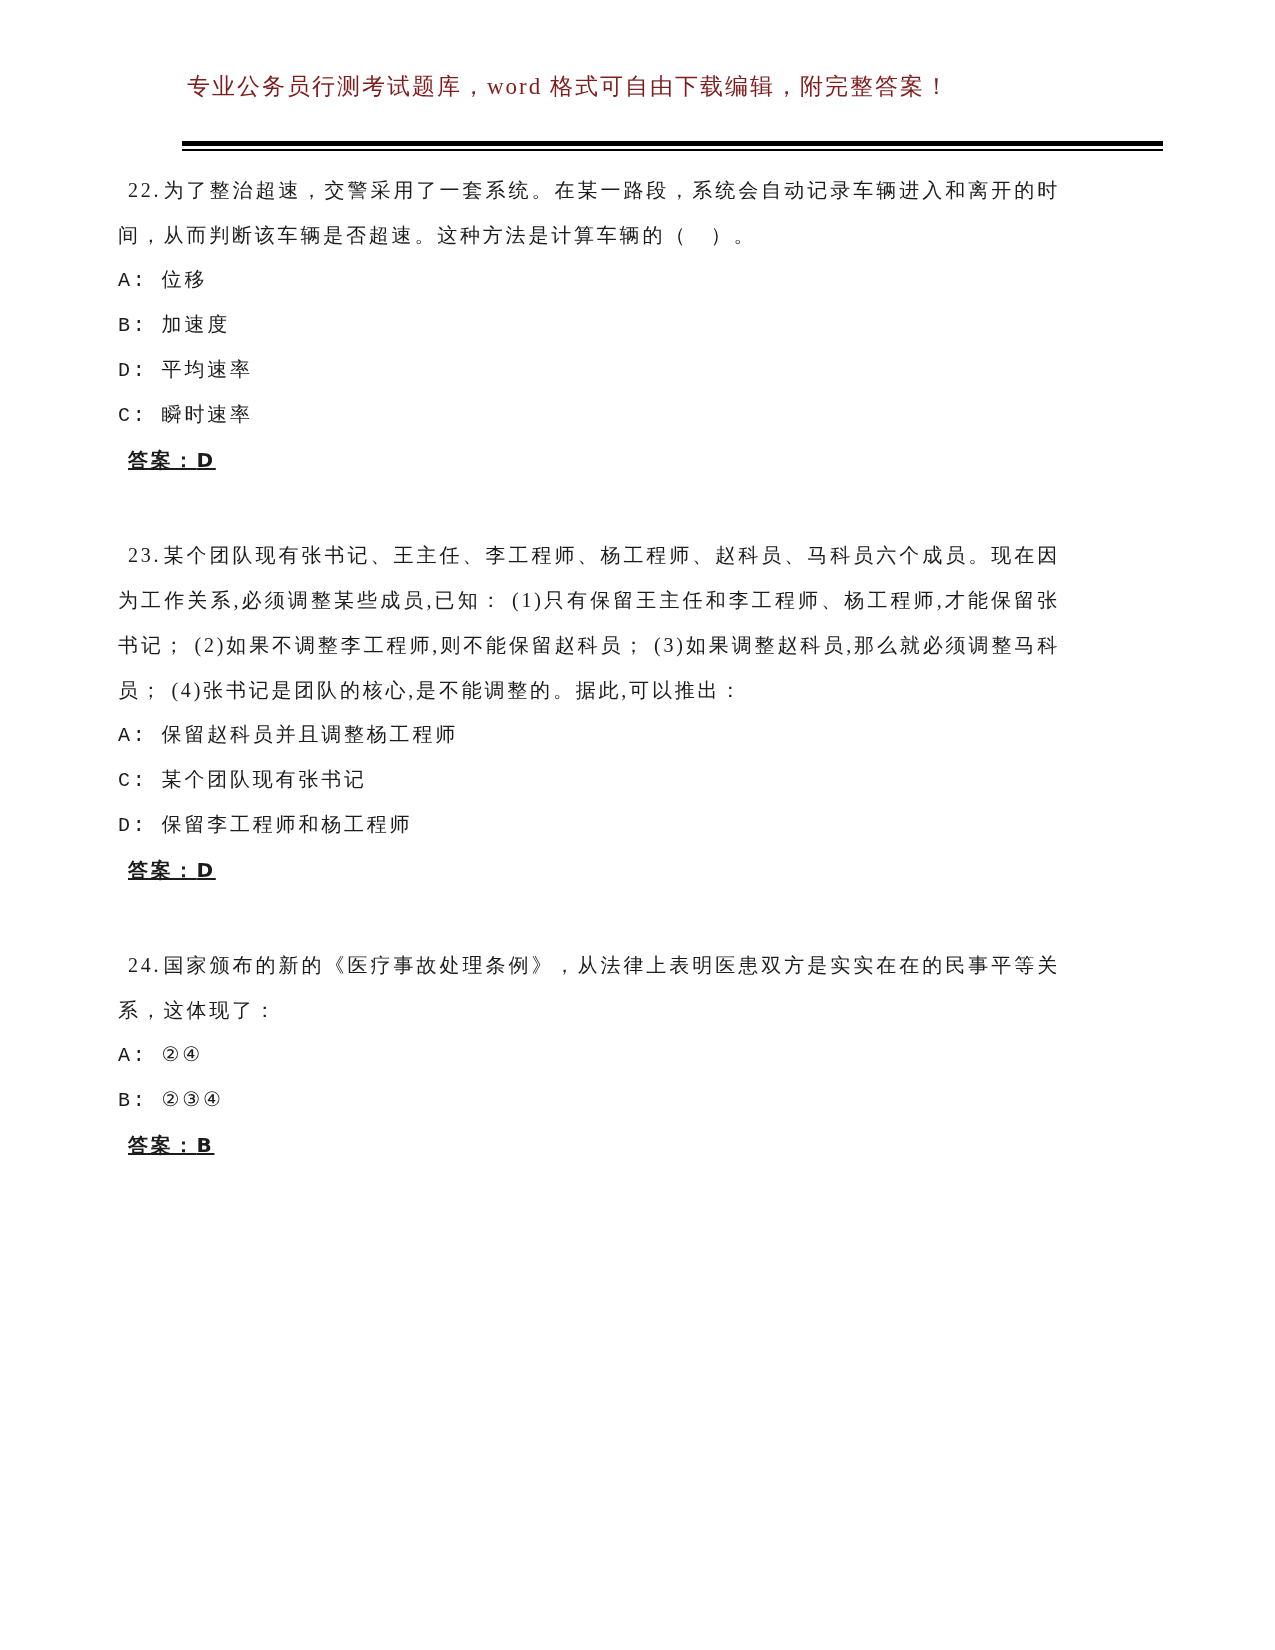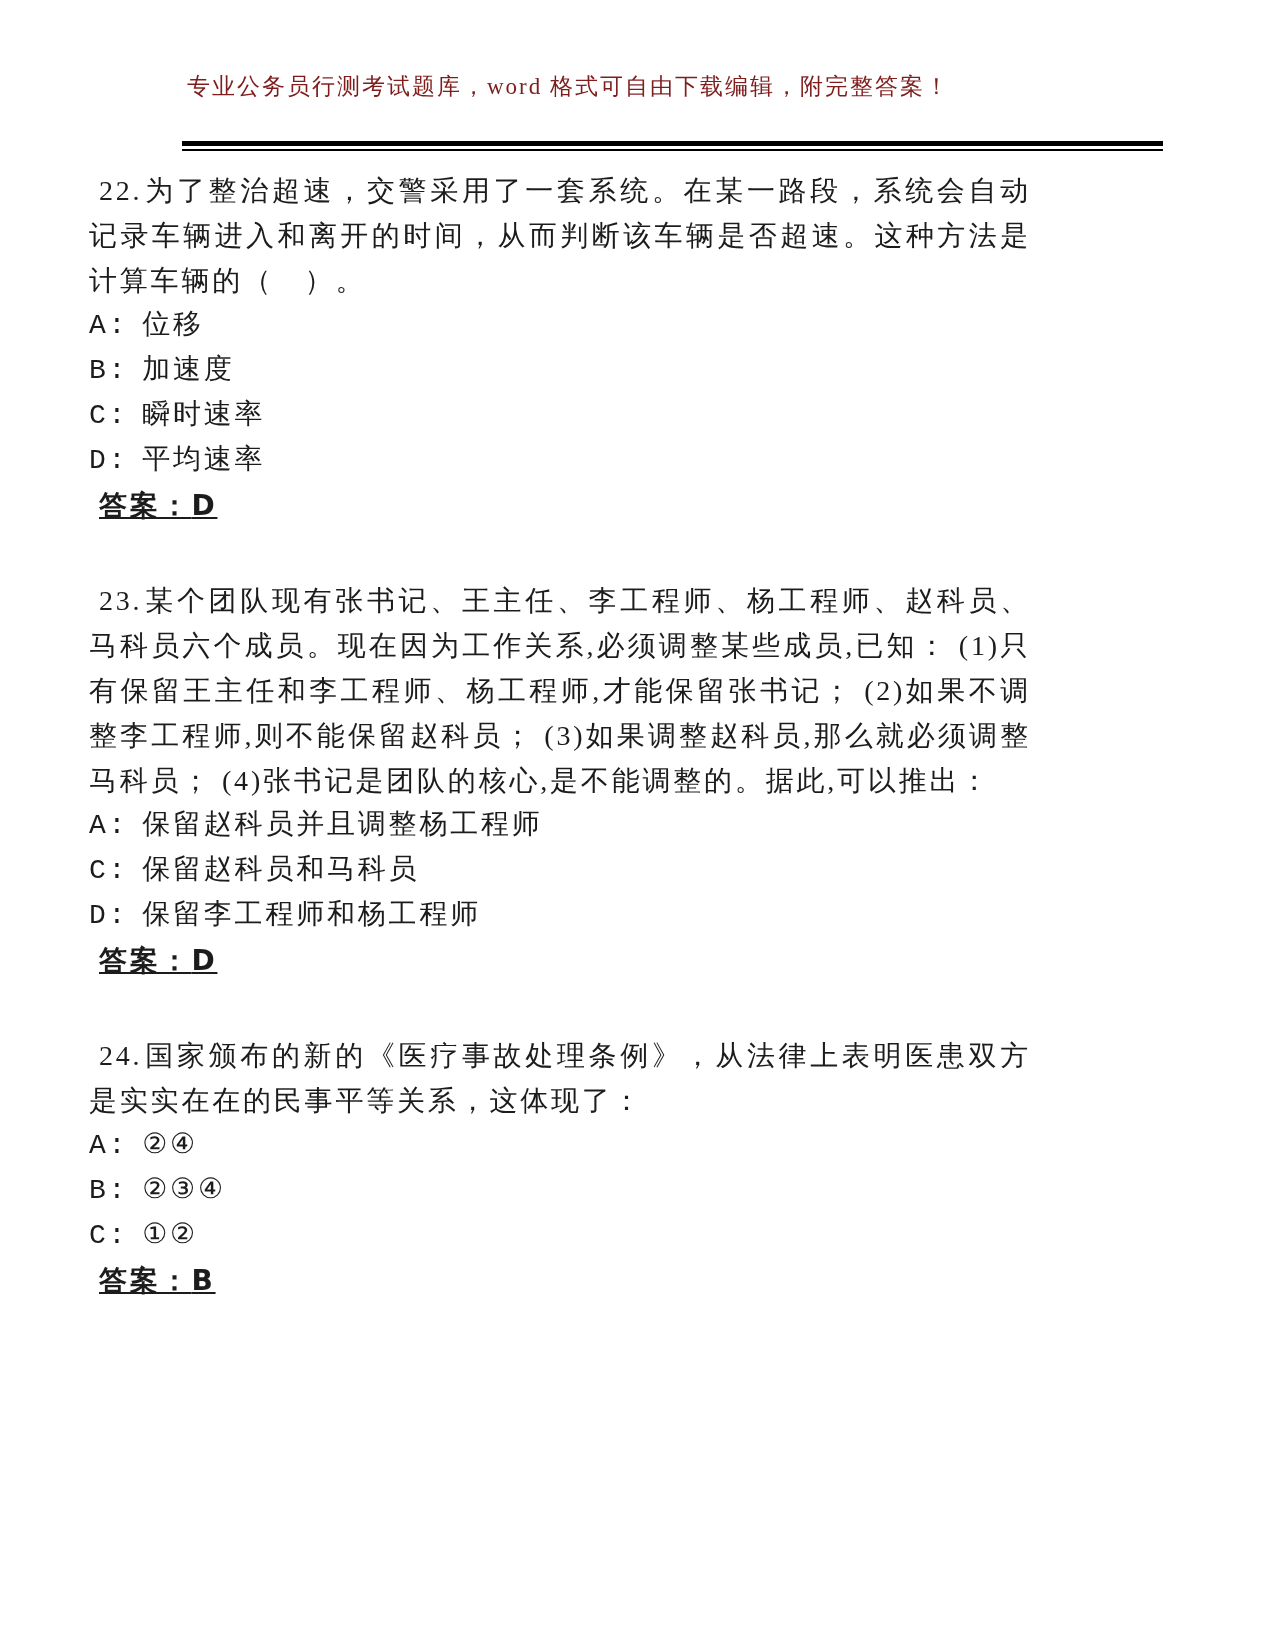--- a/index.html
+++ b/index.html
@@ -21,23 +21,23 @@
     color: #7f1d1d;
   }
   .header-rule {
     margin: 39px 0 0 182px;
     width: 981px;
     height: 3px;
     border-top: 5px solid #000;
     border-bottom: 2px solid #000;
   }
   .content {
-    margin-left: 89px;
+    margin-left: 118px;
     width: 942px;
-    font-size: 28px;
+    font-size: 20px;
     line-height: 45px;
     letter-spacing: 2.8px;
   }
   .question { margin-top: 17px; }
   .question + .question { margin-top: 50px; }
   .stem {
     margin: 0;
     text-indent: 10px;
     text-align: justify;
   }
@@ -60,34 +60,33 @@
 
 <div class="doc-header">专业公务员行测考试题库，word 格式可自由下载编辑，附完整答案！</div>
 <div class="header-rule"></div>
 
 <div class="content">
 
   <div class="question">
     <p class="stem"><span class="qnum">22.</span><span>为了整治超速，交警采用了一套系统。在某一路段，系统会自动记录车辆进入和离开的时间，从而判断该车辆是否超速。这种方法是计算车辆的（　）。</span></p>
     <p class="option"><span class="opt-label">A:</span><span>位移</span></p>
     <p class="option"><span class="opt-label">B:</span><span>加速度</span></p>
+    <p class="option"><span class="opt-label">D:</span><span>平均速率</span></p>
     <p class="option"><span class="opt-label">C:</span><span>瞬时速率</span></p>
-    <p class="option"><span class="opt-label">D:</span><span>平均速率</span></p>
     <p class="answer"><span>答案：</span><span class="ans-letter">D</span></p>
   </div>
 
   <div class="question">
     <p class="stem"><span class="qnum">23.</span><span>某个团队现有张书记、王主任、李工程师、杨工程师、赵科员、马科员六个成员。现在因为工作关系,必须调整某些成员,已知： (1)只有保留王主任和李工程师、杨工程师,才能保留张书记； (2)如果不调整李工程师,则不能保留赵科员； (3)如果调整赵科员,那么就必须调整马科员； (4)张书记是团队的核心,是不能调整的。据此,可以推出：</span></p>
     <p class="option"><span class="opt-label">A:</span><span>保留赵科员并且调整杨工程师</span></p>
-    <p class="option"><span class="opt-label">C:</span><span>保留赵科员和马科员</span></p>
+    <p class="option"><span class="opt-label">C:</span><span>某个团队现有张书记</span></p>
     <p class="option"><span class="opt-label">D:</span><span>保留李工程师和杨工程师</span></p>
     <p class="answer"><span>答案：</span><span class="ans-letter">D</span></p>
   </div>
 
   <div class="question">
     <p class="stem"><span class="qnum">24.</span><span>国家颁布的新的《医疗事故处理条例》，从法律上表明医患双方是实实在在的民事平等关系，这体现了：</span></p>
     <p class="option"><span class="opt-label">A:</span><span>②④</span></p>
     <p class="option"><span class="opt-label">B:</span><span>②③④</span></p>
-    <p class="option"><span class="opt-label">C:</span><span>①②</span></p>
     <p class="answer"><span>答案：</span><span class="ans-letter">B</span></p>
   </div>
 
 </div>
 
 </body></html>

